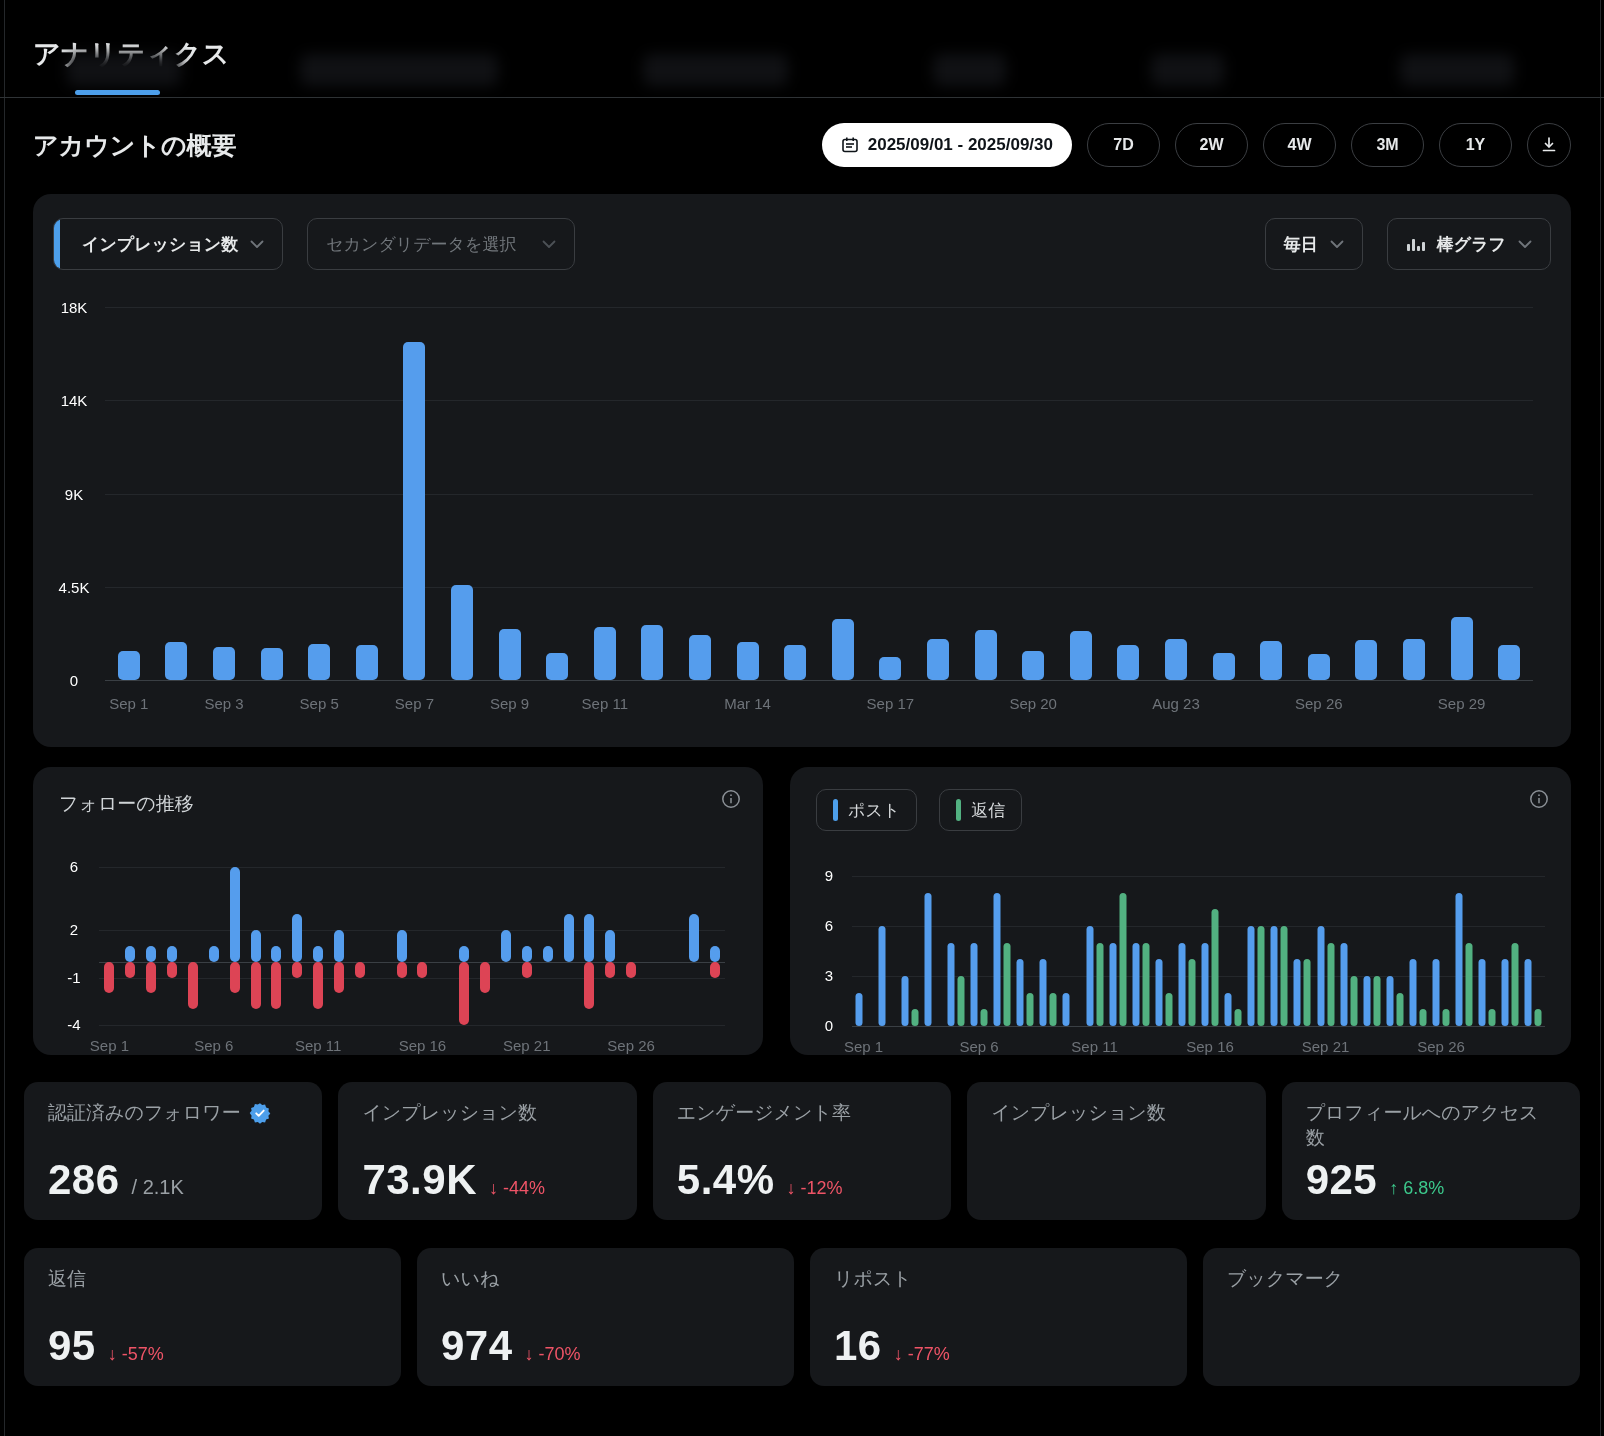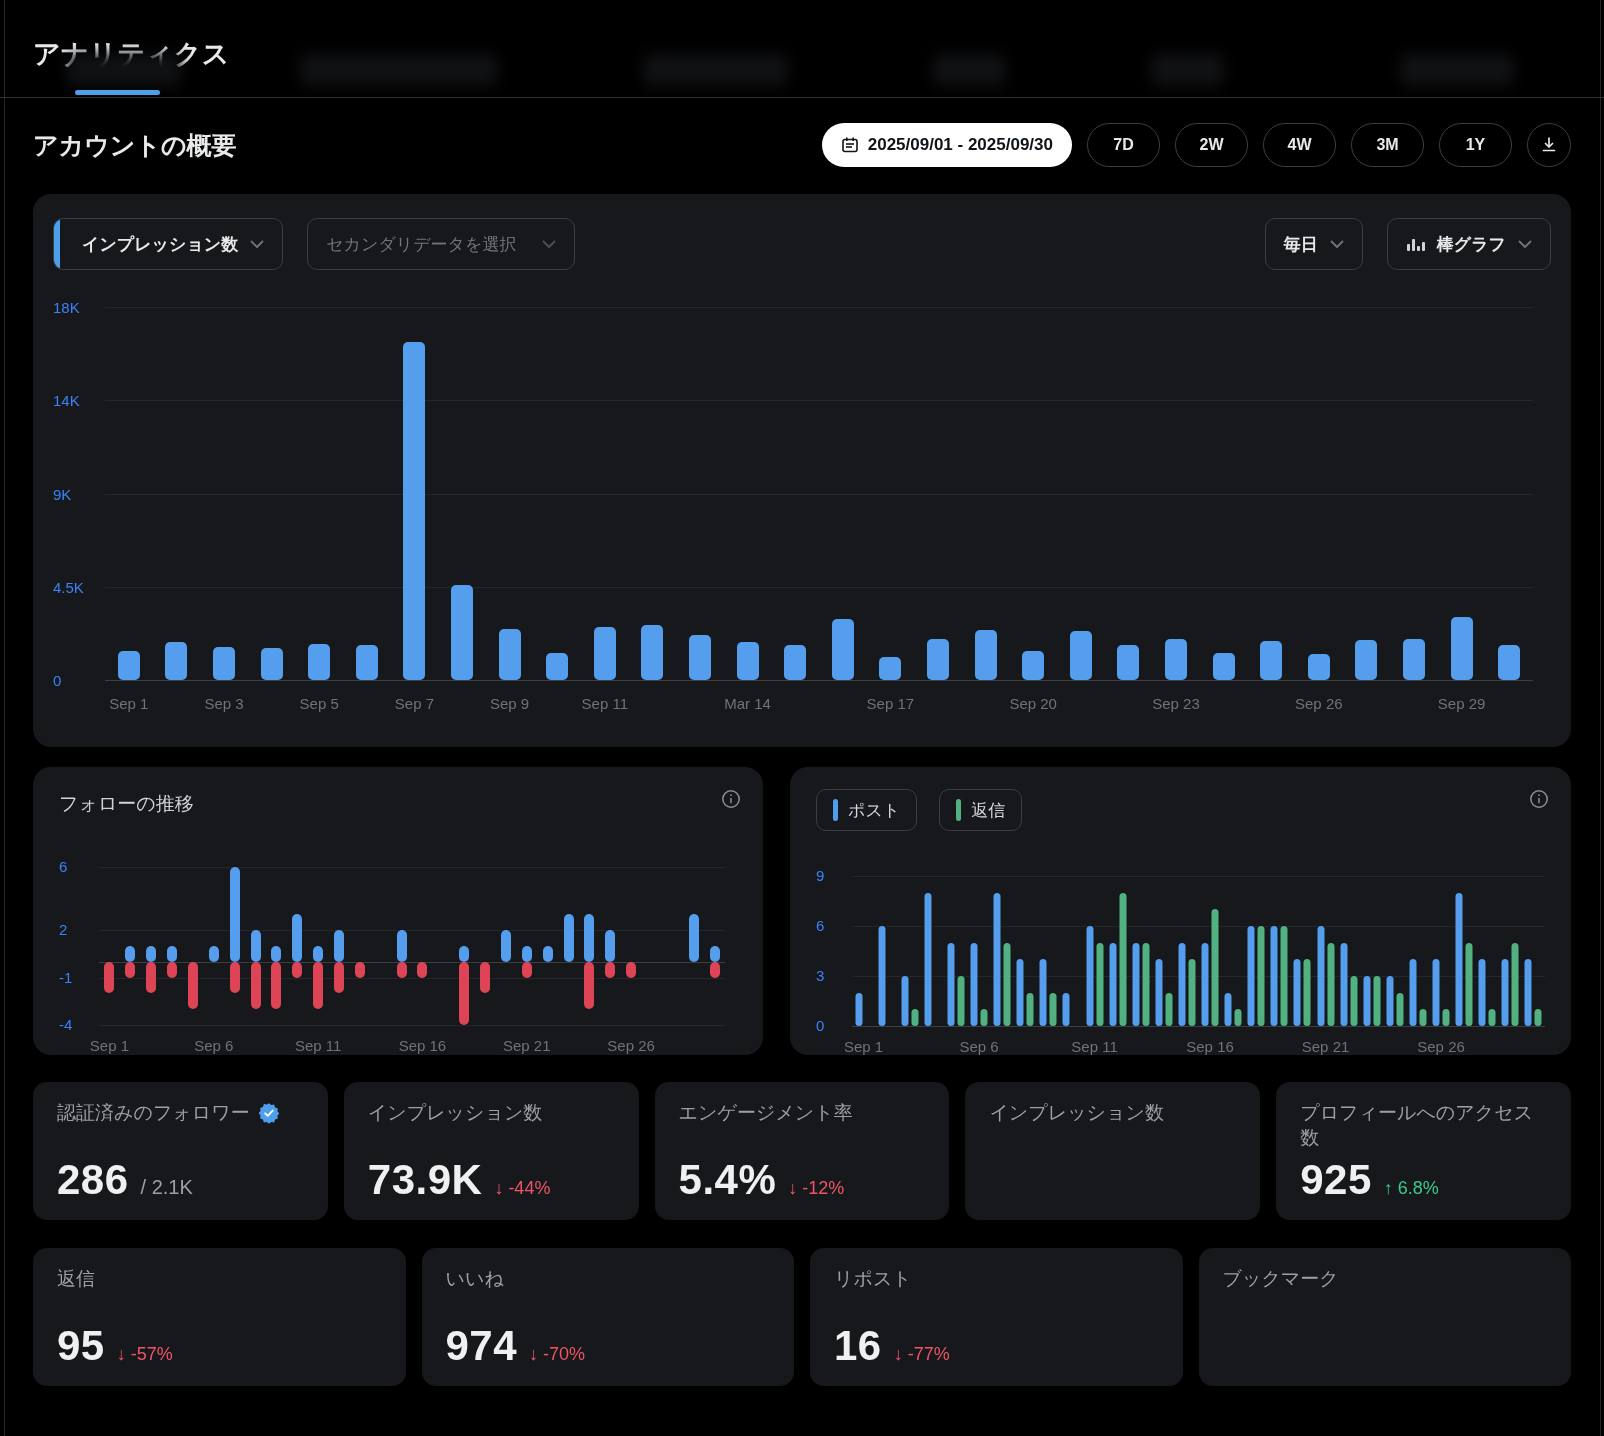--- a/index.html
+++ b/index.html
@@ -35,39 +35,39 @@
       font-family:inherit;overflow:hidden;cursor:pointer;justify-content:flex-end;}
   .dd .accent{position:absolute;left:0;top:0;bottom:0;width:6px;background:#4d9feb;}
   .dd.primary{padding-left:28px;min-width:225px;justify-content:space-between;}
   .dd.secondary{color:#71767b;font-weight:400;min-width:268px;justify-content:space-between;}
   .spacer{flex:1}
 
   .plot{position:relative;}
   #mainPlot{height:373px;margin:38px 18px 0 52px;}
   .grid{position:absolute;left:0;right:0;height:1px;background:#24272b;}
   .grid.base{background:#3a3f44;}
-  .ylab{position:absolute;color:#3b82f6;font-size:15px;text-align:left;}
+  .ylab{position:absolute;color:#ffffff;font-size:15px;text-align:center;}
   .xlab{position:absolute;top:100%;margin-top:14px;transform:translateX(-50%);color:#6e7379;font-size:15px;white-space:nowrap;}
   .mbar{position:absolute;bottom:1px;width:22px;border-radius:5px;background:#559ded;transform:translateX(-50%);}
 
   .mid-row{display:flex;gap:27px;margin:20px 33px 0;height:288px;}
   .follow-card{width:730px;position:relative;padding:24px 26px;}
   .posts-card{flex:1;position:relative;padding:22px 26px;}
   .mini-title{font-size:19px;font-weight:400;color:#cfd3d6;margin:0;}
   .info-btn{position:absolute;right:22px;top:22px;background:none;border:none;padding:0;cursor:pointer;line-height:0;}
   #followPlot{height:158px;margin:50px 12px 0 40px;}
   .fbar{position:absolute;width:10px;border-radius:5px;transform:translateX(-50%);}
   .legend-row{display:flex;gap:22px;align-items:center;}
   .chip{height:42px;border:1px solid #3a3d41;border-radius:10px;display:flex;align-items:center;gap:10px;
         padding:0 16px;color:#d6d9db;font-size:17px;background:transparent;font-family:inherit;cursor:pointer;}
   .tick{width:5px;height:22px;border-radius:3px;}
   #postsPlot{height:185px;margin:10px 0 0 36px;}
   .pbar{position:absolute;width:7px;border-radius:3.5px;}
 
-  .cards-row{display:flex;gap:16px;margin:27px 33px 0;border-radius:26px;}
+  .cards-row{display:flex;gap:16px;margin:27px 24px 0;border-radius:26px;}
   .cards-row.r2{margin-top:28px;}
   .stat{flex:1;height:138px;border-radius:14px;background:#16181b;box-sizing:border-box;padding:19px 24px;
         display:flex;flex-direction:column;}
   .stat-label{color:#9aa0a5;font-size:19px;line-height:1.3;display:flex;align-items:center;gap:8px;flex-wrap:wrap;}
   .stat-valrow{margin-top:auto;display:flex;align-items:baseline;gap:12px;}
   .stat-value{color:#eef1f2;font-size:42px;font-weight:700;letter-spacing:.5px;line-height:1;}
   .stat-sub{color:#9aa0a5;font-size:20px;}
   .delta{font-size:18px;}
   .delta.down{color:#ef5467;}
   .delta.up{color:#3cc98c;}
@@ -210,21 +210,21 @@
         <div class="mbar" title="Sep 30" style="left: 98.3333%; height: 35.2278px; background: rgb(85, 157, 237);"></div>
         <div class="xlab" style="left: 1.66667%;">Sep 1</div>
         <div class="xlab" style="left: 8.33333%;">Sep 3</div>
         <div class="xlab" style="left: 15%;">Sep 5</div>
         <div class="xlab" style="left: 21.6667%;">Sep 7</div>
         <div class="xlab" style="left: 28.3333%;">Sep 9</div>
         <div class="xlab" style="left: 35%;">Sep 11</div>
         <div class="xlab" style="left: 45%;">Mar 14</div>
         <div class="xlab" style="left: 55%;">Sep 17</div>
         <div class="xlab" style="left: 65%;">Sep 20</div>
-        <div class="xlab" style="left: 75%;">Sep 23</div>
+        <div class="xlab" style="left: 75%;">Aug 23</div>
         <div class="xlab" style="left: 85%;">Sep 26</div>
         <div class="xlab" style="left: 95%;">Sep 29</div>
       </div>
   </section>
 
   <div class="mid-row">
     <section class="card follow-card">
       <h3 class="mini-title">フォローの推移</h3>
       <button class="info-btn">
         <span>

